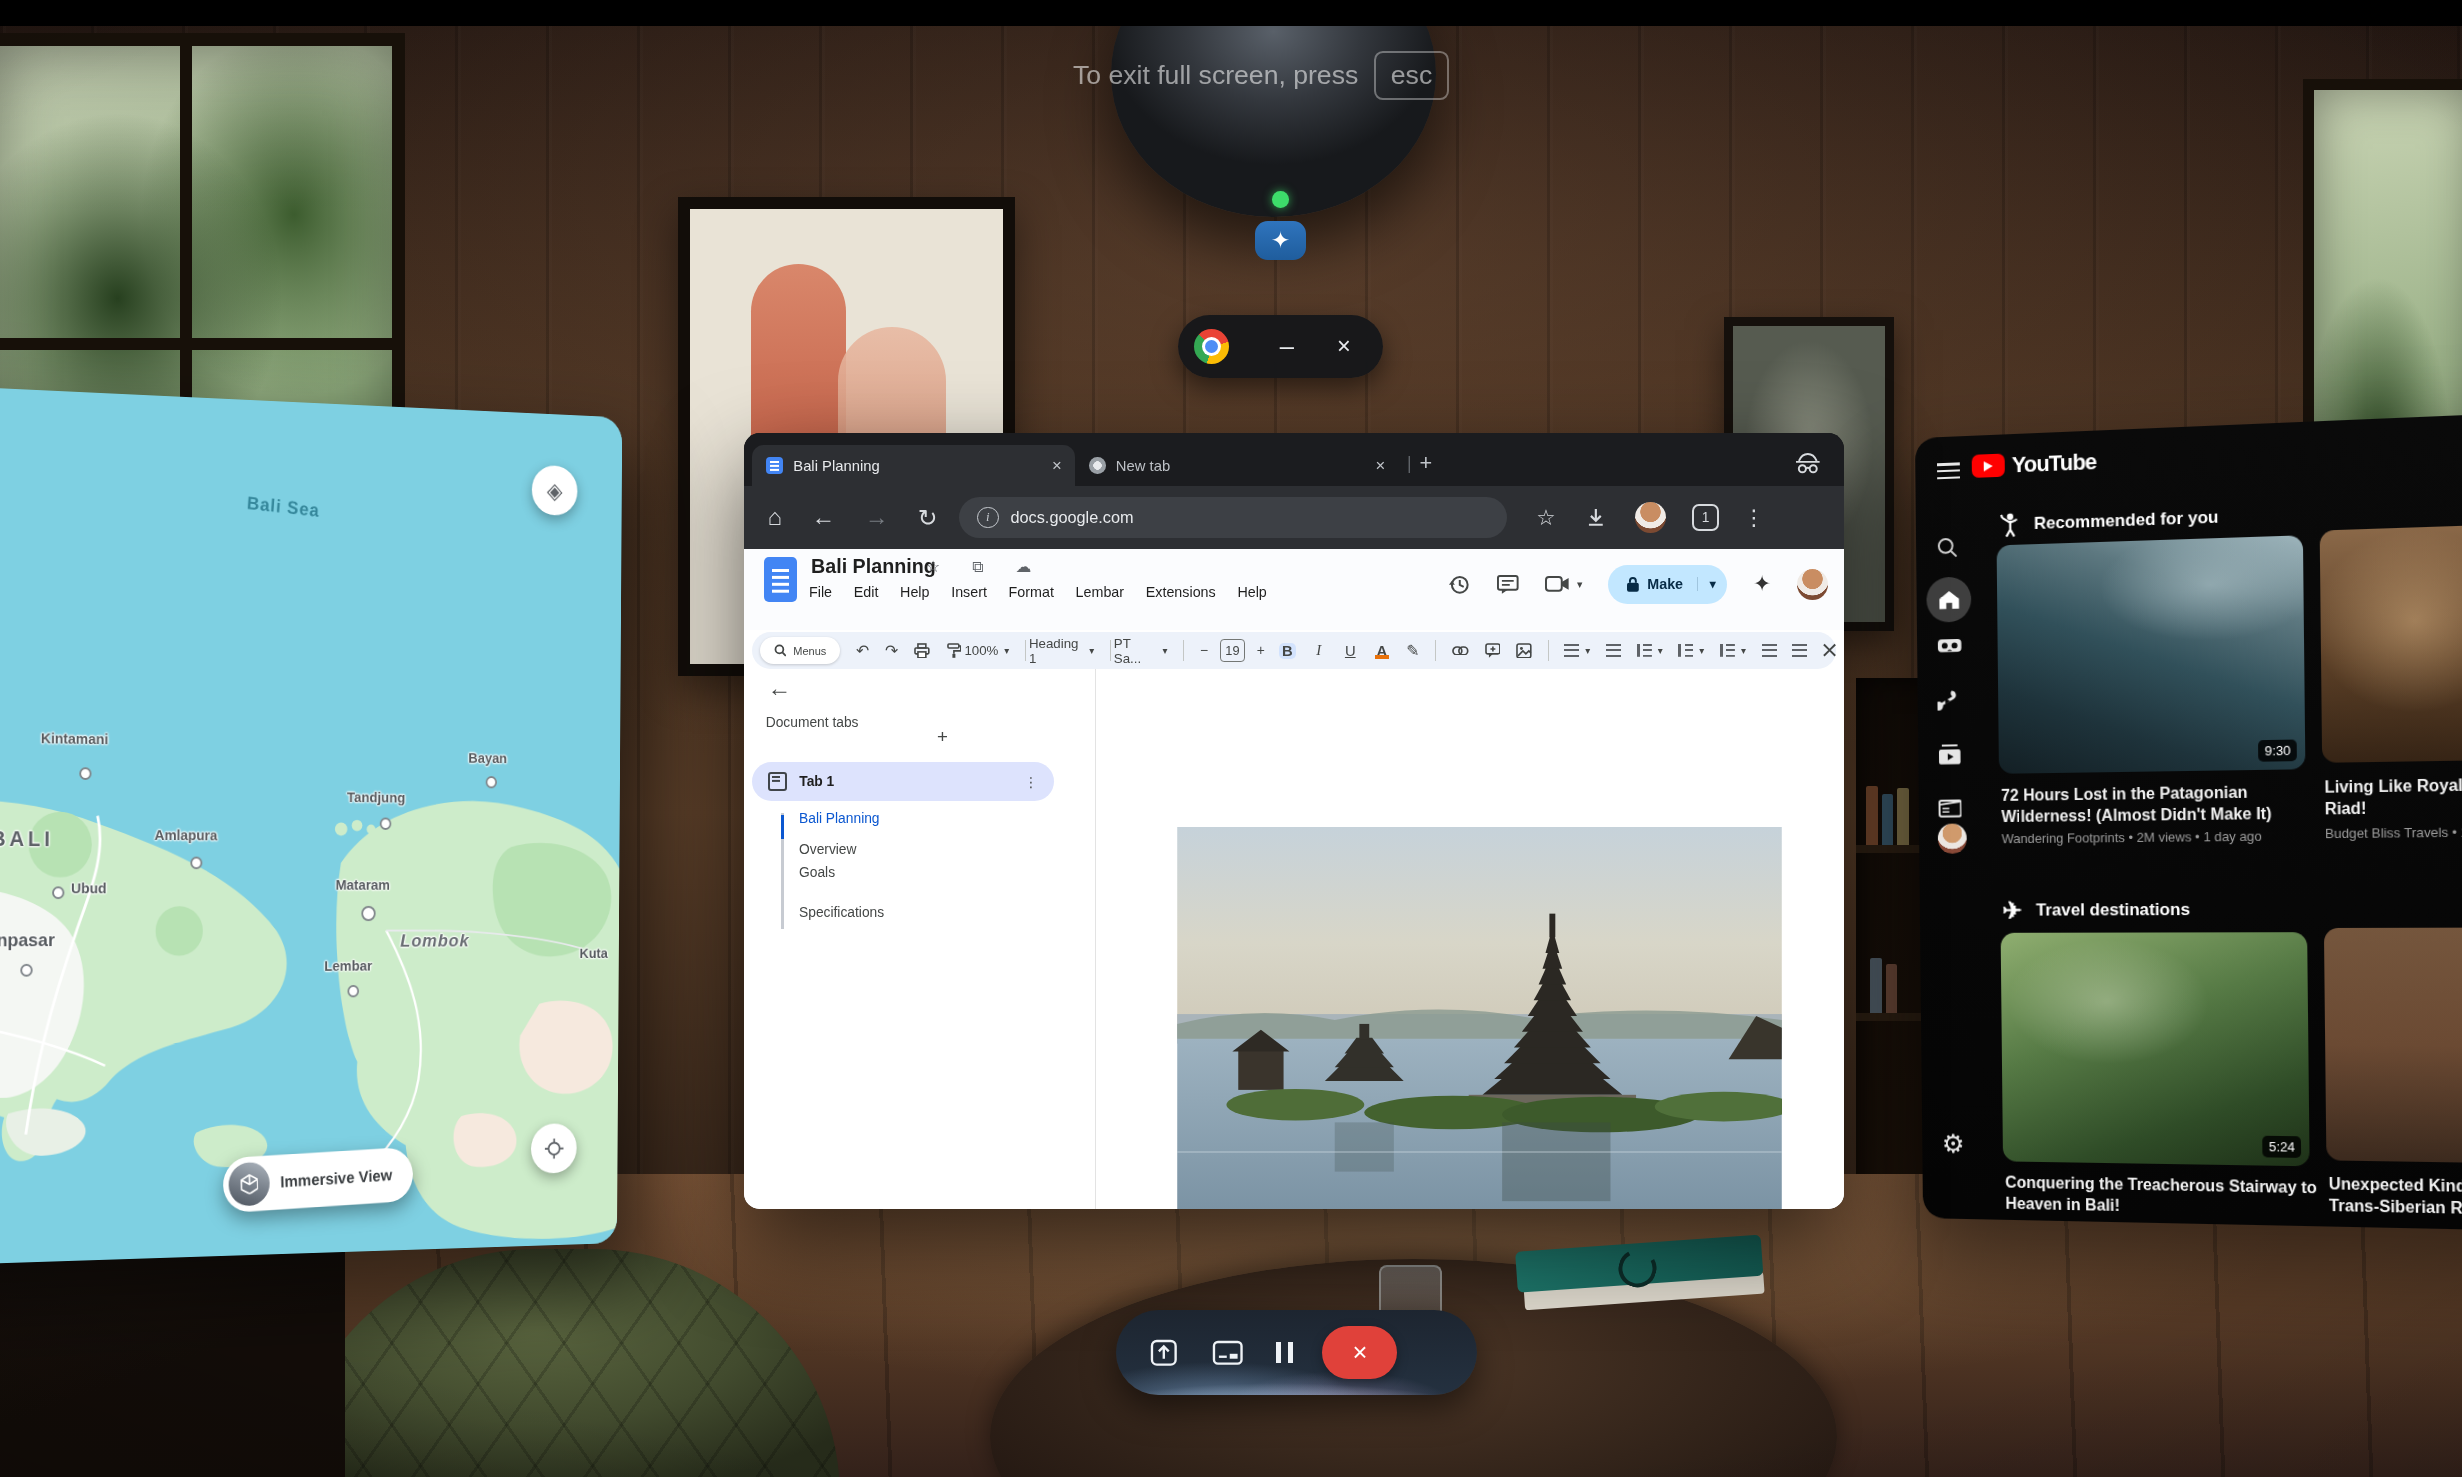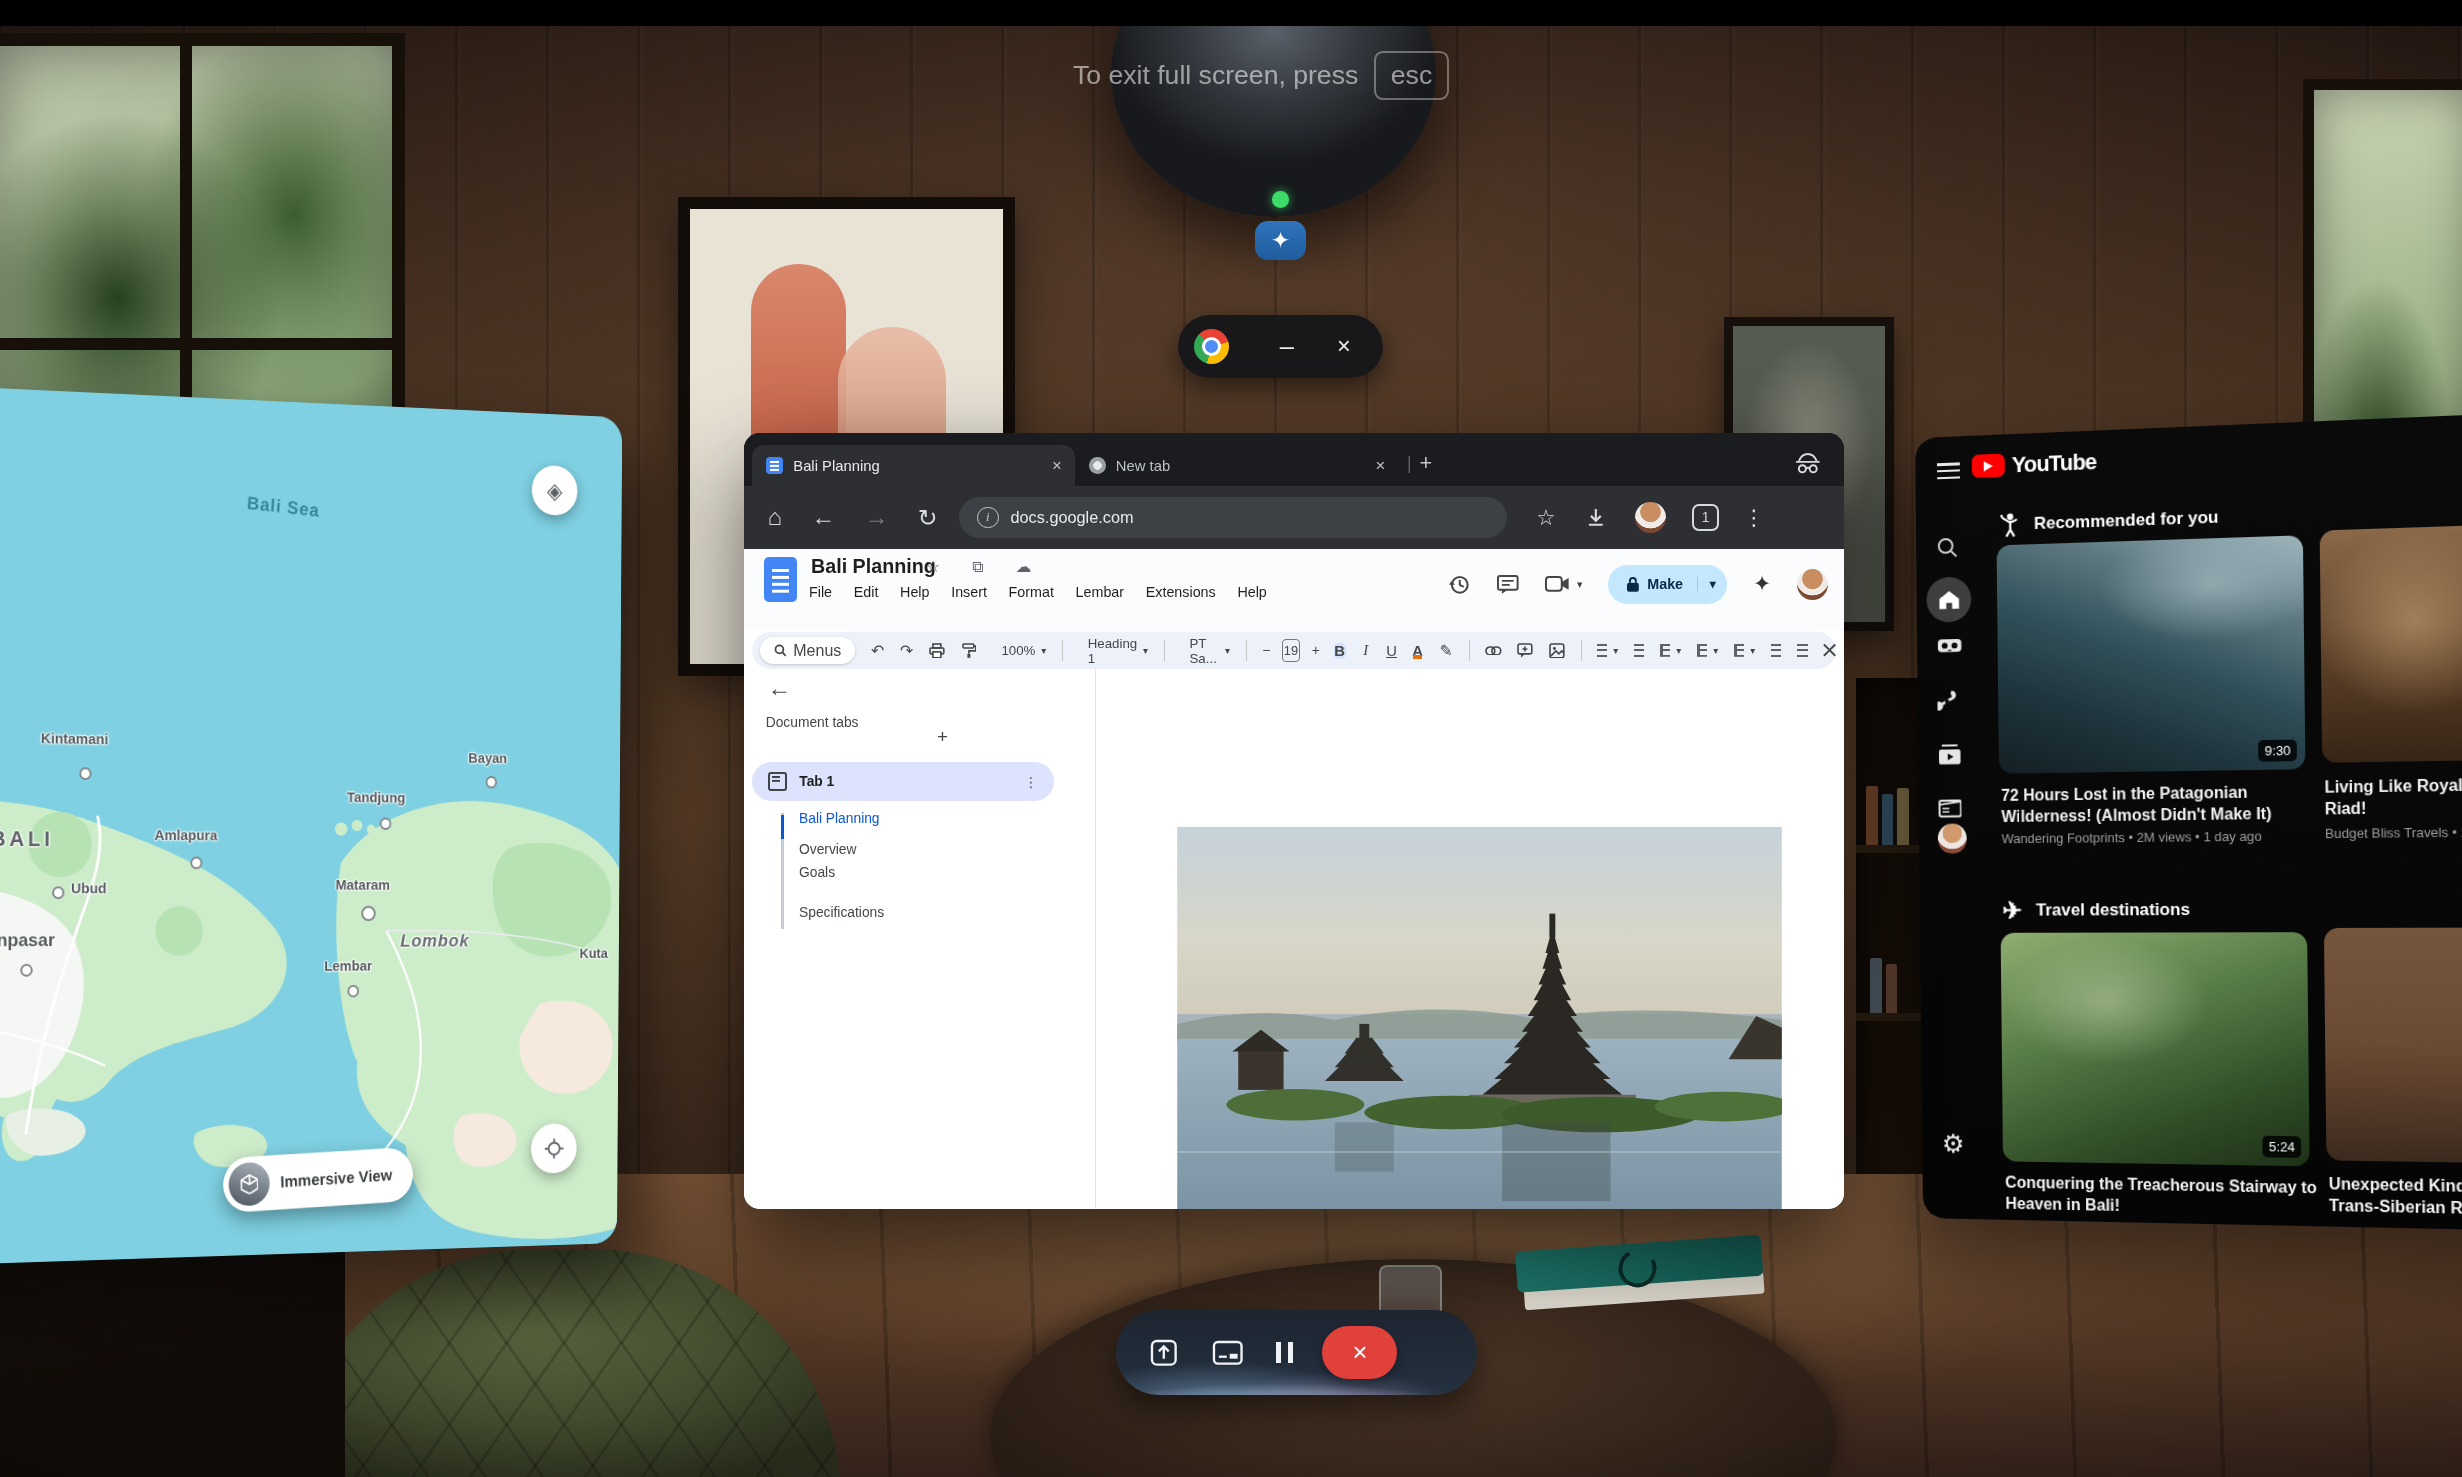--- a/index.html
+++ b/index.html
@@ -165,24 +165,24 @@
   .docs-logo{position:absolute;left:19.7px;top:7.9px;width:33px;height:45px;border-radius:4.9px;background:#4285f4;}
   .docs-logo::after{content:"";position:absolute;left:7.9px;top:11.8px;width:17.7px;height:3px;background:#fff;box-shadow:0 6.9px 0 #fff,0 13.8px 0 #fff,0 20.7px 0 #fff;}
   #doc-title{position:absolute;left:67px;top:5.9px;font-size:19.7px;color:#1f1f1f;}
   .title-ics{position:absolute;left:182px;top:7.9px;color:#5f6368;font-size:15.8px;letter-spacing:13.8px;}
   #docs-menus{position:absolute;left:65px;top:35px;display:flex;gap:21.7px;font-size:14.3px;color:#1f1f1f;}
   #docs-hdr-right{position:absolute;right:15.8px;top:15.8px;display:flex;align-items:center;gap:25.6px;color:#444746;}
   #share-pill{height:39px;border-radius:19.7px;background:#c2e7ff;display:flex;align-items:center;color:#082c47;font-size:14.3px;font-weight:bold;}
   #share-pill .main{display:flex;align-items:center;gap:7.9px;padding:0 13.8px 0 17.7px;}
   #share-pill .dd{border-left:1px solid rgba(8,44,71,.18);padding:0 11.8px;font-size:11.8px;}
   #docs-toolbar{position:absolute;left:7.9px;top:83px;width:1084px;height:37px;border-radius:19.7px;background:#edf2fa;display:flex;align-items:center;color:#444746;font-size:13.8px;}
-  .menus-pill{height:27.6px;border-radius:14.8px;background:#fff;box-shadow:0 1px 3px rgba(0,0,0,.18);display:flex;align-items:center;gap:6.9px;padding:0 13.8px;margin-left:7.9px;font-size:16px;color:#444746;}
+  .menus-pill{height:27.6px;border-radius:14.8px;background:#fff;box-shadow:0 1px 3px rgba(0,0,0,.18);display:flex;align-items:center;gap:6.9px;padding:0 13.8px;margin-left:7.9px;font-size:11px;color:#444746;}
   .tb-ic{margin-left:15.8px;font-size:15.8px;color:#444746;}
   .tb-sep{width:1px;height:21.7px;background:#c4c7c5;margin-left:15.8px;}
-  .tb-txt{margin-left:25px;font-size:13.3px;}
+  .tb-txt{margin-left:3px;font-size:13.3px;}
   .tb-dd{font-size:9.9px;margin-left:5.9px;color:#444746;}
   .size-box{width:25.6px;height:21.7px;border:1.4px solid #747775;border-radius:3.9px;display:flex;align-items:center;justify-content:center;font-size:12.8px;margin-left:11.8px;}
   .fmt{margin-left:13.8px;font-size:14.8px;width:19.7px;text-align:center;}
   .fmt.b{font-weight:bold;background:#d3e3fd;border-radius:4.9px;}
   .fmt.i{font-style:italic;font-family:"Liberation Serif",serif;}
   .fmt.u{text-decoration:underline;}
   .fmt.a{position:relative;font-weight:bold;}
   .fmt.a::after{content:"";position:absolute;left:2px;right:2px;bottom:0px;height:3.4px;background:#e8710a;}
   .bars{display:inline-block;width:16.7px;height:12.8px;margin-left:15.8px;
     background:repeating-linear-gradient(#5f6368 0 2px, rgba(0,0,0,0) 2px 5.4px);}

